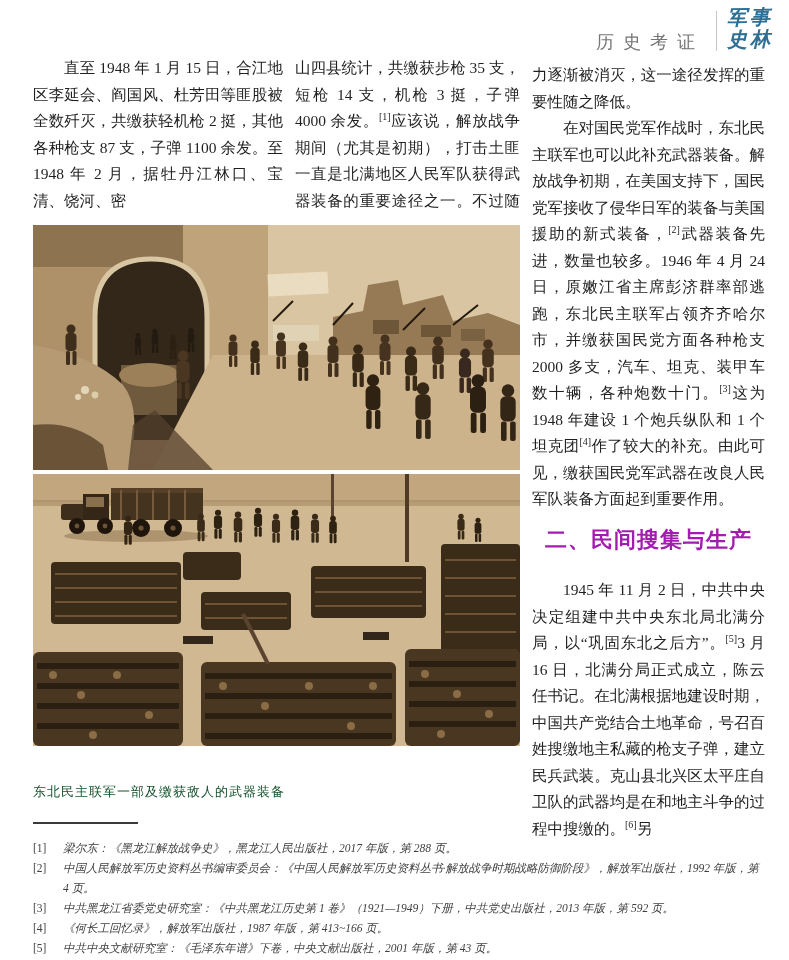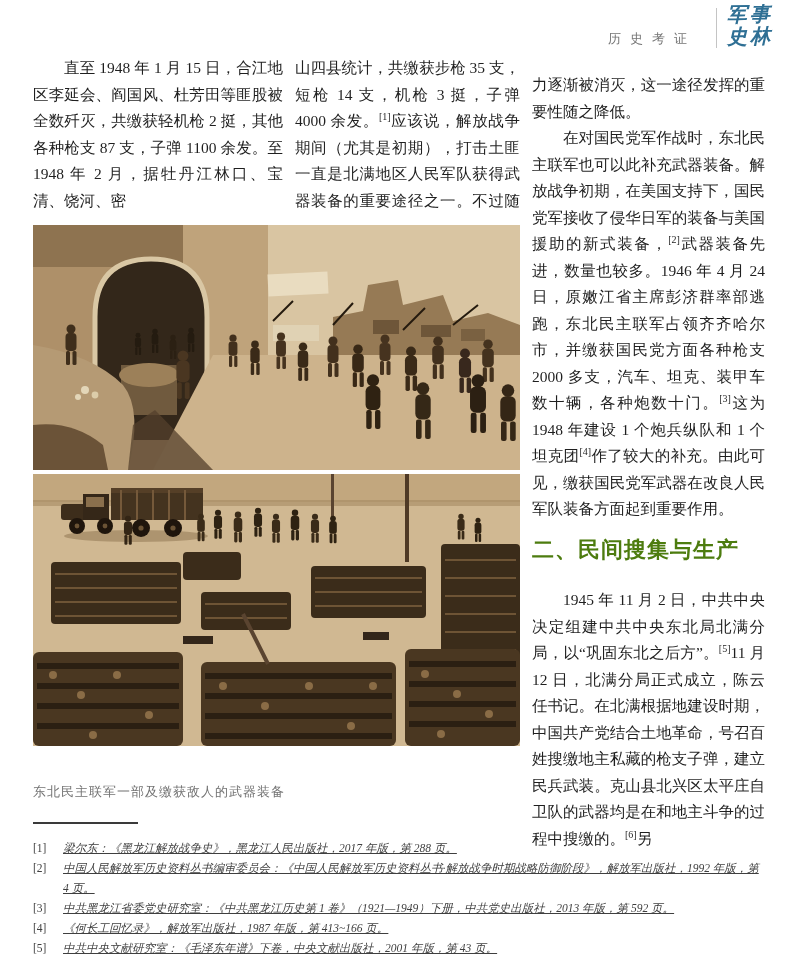--- a/index.html
+++ b/index.html
@@ -5,22 +5,22 @@
   html,body { margin:0; padding:0; background:#ffffff; }
   .page {
     position:relative; width:789px; height:960px; background:#ffffff;
     font-family:"Liberation Serif", serif; overflow:hidden;
   }
 
   
   .hdr { position:absolute; top:4px; right:12px; display:flex; align-items:center; }
   .hdr-label {
     font-family:Liberation Serif, serif;
-    font-size:13px; color:#767676; letter-spacing:9px;
-    margin-right:20px; margin-top:26px;
+    font-size:18px; color:#767676; letter-spacing:9px;
+    margin-right:12px; margin-top:26px;
   }
   .hdr-sep { width:1px; height:40px; background:#c4c4c4; margin:4px 10px 0 0; }
   .logo {
     display:flex; flex-direction:column; align-items:center;
     color:#2e6f94; font-weight:bold; font-style:italic;
     font-size:20px; line-height:1.08; letter-spacing:3px;
     transform:rotate(-1deg); padding-right:4px;
   }
 
   
@@ -33,36 +33,36 @@
   .text-cols { display:flex; gap:12px; height:160px; overflow:hidden; }
   .colA { width:250px; }
   .colB { width:225px; }
 
   figure { margin:0; }
   .photo { display:block; }
   .photo-top { margin-top:10px; }
   .photo-bottom { margin-top:4px; }
   .caption {
     margin-top:33px; font-family:"Liberation Sans", sans-serif;
-    font-size:13px; color:#737373; letter-spacing:1px;
-  }
-
-  .right-col { position:absolute; left:532px; top:72px; width:233px; }
+    font-size:13px; color:#14532d; letter-spacing:1px;
+  }
+
+  .right-col { position:absolute; left:532px; top:62px; width:233px; }
   .sec-heading {
     font-family:"Liberation Sans", sans-serif;
-    color:#4d7c0f; font-size:22px; font-weight:bold; 
+    color:#a21caf; font-size:22px; font-weight:bold; text-align:center;
     margin:14px 0 24px 0; letter-spacing:1px;
   }
 
   
   .footer { position:absolute; left:33px; top:822px; width:732px; }
   .fn-divider { width:105px; height:2px; background:#3a3a3a; margin-bottom:14px; }
   .fn-row { display:flex; font-size:11.5px; line-height:20px; color:#3f3f3f; }
   .fn-marker { width:30px; flex:none; }
-  .fn-text { flex:1; font-style:italic;text-decoration:underline; }
+  .fn-text { flex:1; font-style:italic; }
 </style>
 </head>
 <body>
 
 <div class="page">
 
   <div class="hdr">
     <span class="hdr-label">历史考证</span>
     <span class="hdr-sep"></span>
     <div class="logo">
@@ -261,21 +261,21 @@
       </svg>
     </figure>
 
     <div class="caption">东北民主联军一部及缴获敌人的武器装备</div>
   </div>
 
   <div class="right-col btxt">
     <p>力逐渐被消灭，这一途径发挥的重要性随之降低。</p>
     <p class="indent"><span>在对国民党军作战时，东北民主联军也可以此补充武器装备。解放战争初期，在美国支持下，国民党军接收了侵华日军的装备与美国援助的新式装备，</span><sup>[2]</sup><span>武器装备先进，数量也较多。1946 年 4 月 24 日，原嫩江省主席彭济群率部逃跑，东北民主联军占领齐齐哈尔市，并缴获国民党方面各种枪支 2000 多支，汽车、坦克、装甲车数十辆，各种炮数十门。</span><sup>[3]</sup><span>这为 1948 年建设 1 个炮兵纵队和 1 个坦克团</span><sup>[4]</sup><span>作了较大的补充。由此可见，缴获国民党军武器在改良人民军队装备方面起到重要作用。</span></p>
     <h2 class="sec-heading">二、民间搜集与生产</h2>
-    <p class="indent"><span>1945 年 11 月 2 日，中共中央决定组建中共中央东北局北满分局，以“巩固东北之后方”。</span><sup>[5]</sup><span>11 月 12 日，北满分局正式成立，陈云任书记。在北满根据地建设时期，中国共产党结合土地革命，号召百姓搜缴地主私藏的枪支子弹，建立民兵武装。克山县北兴区太平庄自卫队的武器均是在和地主斗争的过程中搜缴的。</span><sup>[6]</sup><span>另</span></p>
+    <p class="indent"><span>1945 年 11 月 2 日，中共中央决定组建中共中央东北局北满分局，以“巩固东北之后方”。</span><sup>[5]</sup><span>3 月 16 日，北满分局正式成立，陈云任书记。在北满根据地建设时期，中国共产党结合土地革命，号召百姓搜缴地主私藏的枪支子弹，建立民兵武装。克山县北兴区太平庄自卫队的武器均是在和地主斗争的过程中搜缴的。</span><sup>[6]</sup><span>另</span></p>
   </div>
 
   <div class="footer">
     <div class="fn-divider"></div>
     <div class="fn-list">
 
         <div class="fn-row">
           <span class="fn-marker">[1]</span>
           <span class="fn-text">梁尔东：《黑龙江解放战争史》，黑龙江人民出版社，2017 年版，第 288 页。</span>
         </div>

